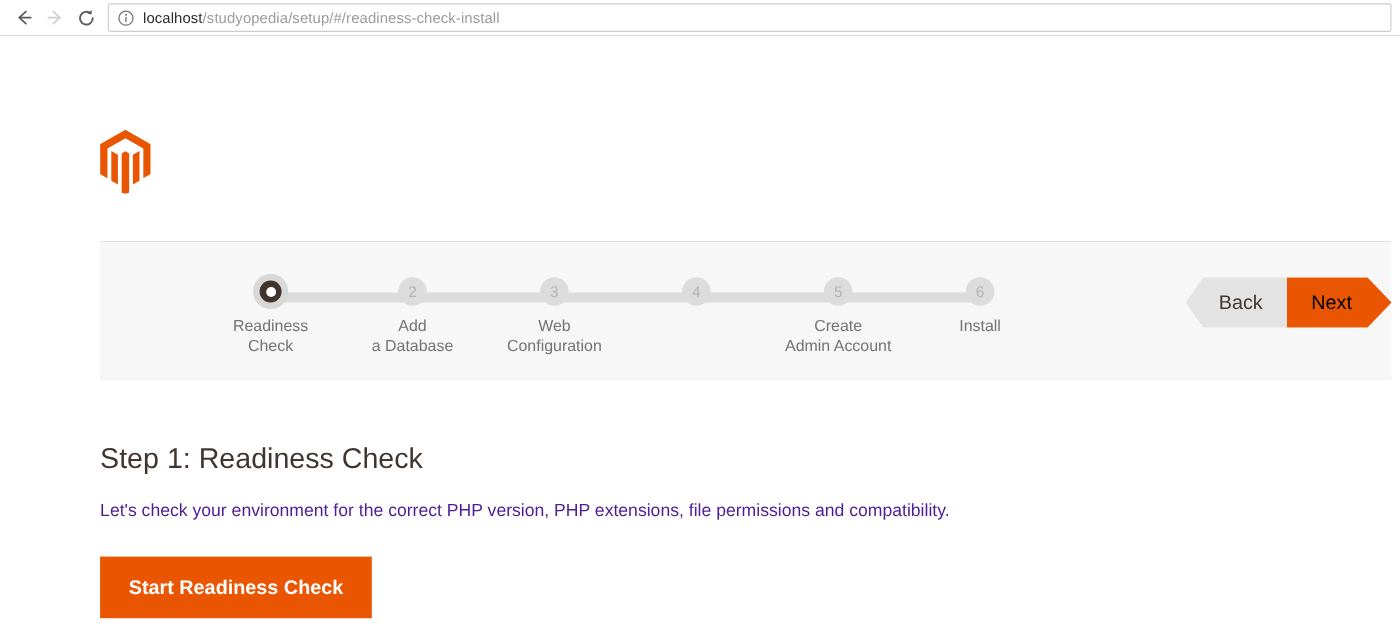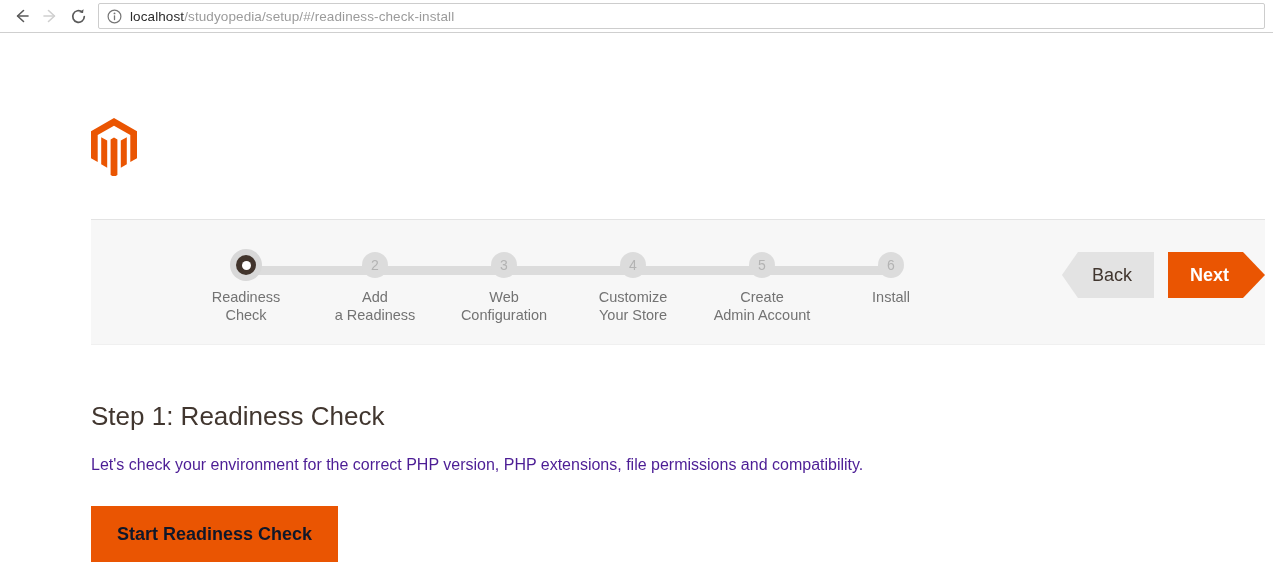--- a/index.html
+++ b/index.html
@@ -152,25 +152,24 @@
     background: #e3e3e3;
     color: #41362f;
     font-size: 18px;
     display: flex;
     align-items: center;
     padding: 0 22px 0 30px;
     clip-path: polygon(16px 0, 100% 0, 100% 100%, 16px 100%, 0 50%);
   }
   .btn-next {
     height: 46px;
-    margin-left: 14px;
     background: #ea5502;
-    color: #ffffff;
+    color: #000000;
     font-size: 18px;
-    font-weight: bold;
+    font-weight: normal;
     display: flex;
     align-items: center;
     padding: 0 36px 0 22px;
     clip-path: polygon(0 0, calc(100% - 22px) 0, 100% 50%, calc(100% - 22px) 100%, 0 100%);
   }
 
   
   .content { position: absolute; left: 91px; top: 366px; }
   .page-title {
     font-size: 26px;
@@ -186,21 +185,21 @@
     line-height: 22px;
   }
   .btn-primary {
     margin-top: 30px;
     display: inline-flex;
     align-items: center;
     justify-content: center;
     height: 56px;
     padding: 0 26px;
     background: #ea5502;
-    color: #0f172a;
+    color: #ffffff;
     font-size: 18px;
     font-weight: bold;
     border: none;
     font-family: "Liberation Sans", sans-serif;
     cursor: pointer;
   }
 </style>
 </head>
 <body>
 
@@ -258,33 +257,31 @@
               <i></i>
             </span>
         </div>
         <div class="step-label">Readiness
 Check</div>
       </div>
 
       <div class="step" style="left:284px;">
         <div class="circle">2</div>
         <div class="step-label">Add
-a Readiness</div>
+a Database</div>
       </div>
 
       <div class="step" style="left:413px;">
         <div class="circle">3</div>
         <div class="step-label">Web
 Configuration</div>
       </div>
 
       <div class="step" style="left:542px;">
         <div class="circle">4</div>
-        <div class="step-label">Customize
-Your Store</div>
       </div>
 
       <div class="step" style="left:671px;">
         <div class="circle">5</div>
         <div class="step-label">Create
 Admin Account</div>
       </div>
 
       <div class="step" style="left:800px;">
         <div class="circle">6</div>

